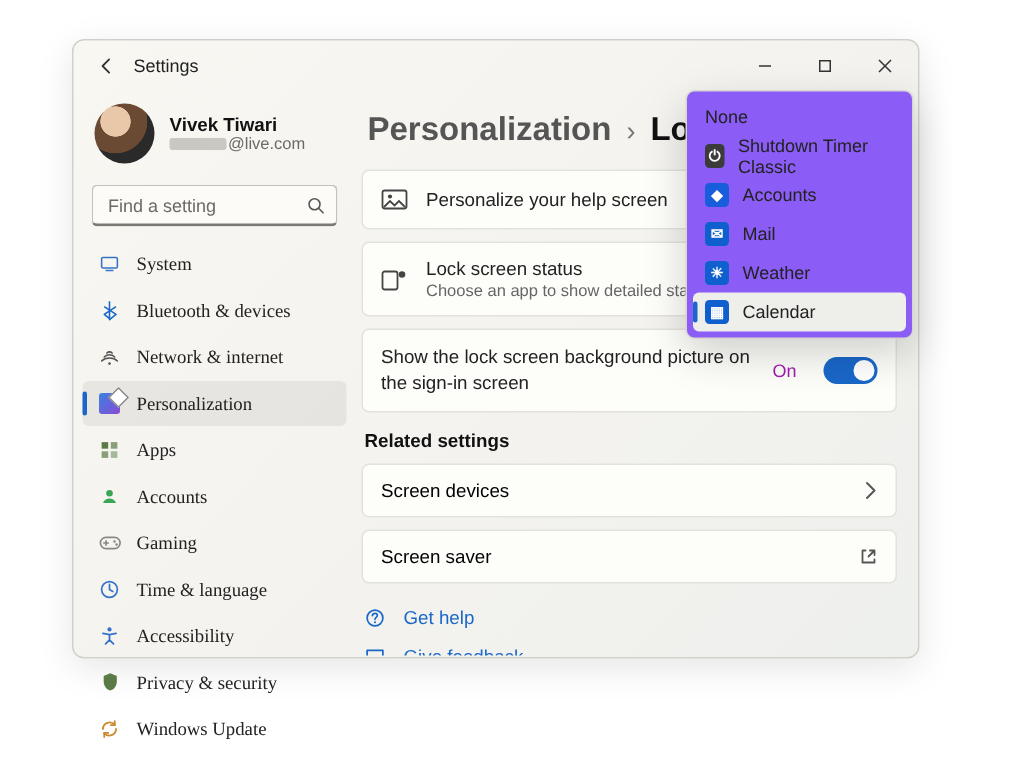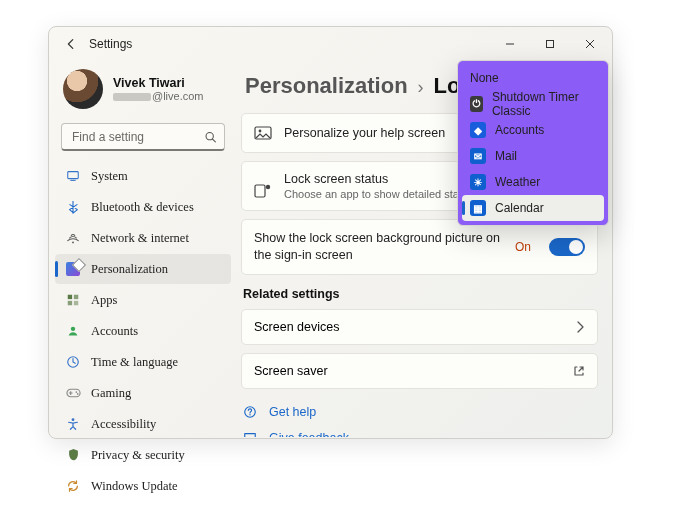--- a/index.html
+++ b/index.html
@@ -147,21 +147,21 @@
     border: 1px solid #e3e2dc;
     border-radius: 5px;
     padding: 10px 12px;
     margin-bottom: 8px;
     display: flex;
     align-items: center;
     font-size: 12.5px;
   }
   .toggle-row { gap: 10px; }
   .toggle-row .lbl { flex:1; color:#222; line-height:1.35; }
-  .toggle-row .onoff { font-size:12px; color:#c2410c; margin-right:8px; }
+  .toggle-row .onoff { font-size:12px; color:#a21caf; margin-right:8px; }
   .toggle {
     width: 36px; height: 18px; border-radius: 10px;
     background: #1a67c9; position: relative;
   }
   .toggle::after {
     content:""; position:absolute; right:2px; top:2px;
     width:14px; height:14px; border-radius:50%; background:#fff;
   }
   .section-title {
     font-size: 12.5px; font-weight: 600; margin: 12px 2px 8px 2px; color:#111;
@@ -325,38 +325,38 @@
         <div class="nav-item">
           <span class="ic chip-acct">
               <svg width="14" height="14" viewBox="0 0 16 16">
                 <circle cx="8" cy="5.5" r="2.5" fill="currentColor"></circle>
                 <path d="M3 13c1-2.5 3-3.5 5-3.5s4 1 5 3.5" fill="currentColor"></path>
               </svg>
             </span>
           <span>Accounts</span>
         </div>
         <div class="nav-item">
-          <span class="ic chip-time">
-              <svg width="14" height="14" viewBox="0 0 16 16">
-                <circle cx="8" cy="8" r="6" fill="none" stroke="currentColor" stroke-width="1.3"></circle>
-                <path d="M8 4v4l2.5 1.5" fill="none" stroke="currentColor" stroke-width="1.3" stroke-linecap="round"></path>
-              </svg>
-            </span>
-          <span>Time &amp; language</span>
-        </div>
-        <div class="nav-item">
           <span class="ic chip-game">
               <svg width="15" height="12" viewBox="0 0 16 12">
                 <rect x="1" y="2" width="14" height="8" rx="4" fill="none" stroke="currentColor" stroke-width="1.2"></rect>
                 <circle cx="11" cy="5" r="0.9" fill="currentColor"></circle>
                 <circle cx="12.5" cy="7" r="0.9" fill="currentColor"></circle>
                 <path d="M5 4v4M3 6h4" stroke="currentColor" stroke-width="1.2"></path>
               </svg>
             </span>
           <span>Gaming</span>
+        </div>
+        <div class="nav-item">
+          <span class="ic chip-time">
+              <svg width="14" height="14" viewBox="0 0 16 16">
+                <circle cx="8" cy="8" r="6" fill="none" stroke="currentColor" stroke-width="1.3"></circle>
+                <path d="M8 4v4l2.5 1.5" fill="none" stroke="currentColor" stroke-width="1.3" stroke-linecap="round"></path>
+              </svg>
+            </span>
+          <span>Time &amp; language</span>
         </div>
         <div class="nav-item">
           <span class="ic chip-acc">
               <svg width="14" height="14" viewBox="0 0 16 16">
                 <circle cx="8" cy="3" r="1.6" fill="currentColor"></circle>
                 <path d="M3 6l5 1 5-1M8 7v4m-3 3 3-3 3 3" fill="none" stroke="currentColor" stroke-width="1.4" stroke-linecap="round" stroke-linejoin="round"></path>
               </svg>
             </span>
           <span>Accessibility</span>
         </div>
@@ -391,21 +391,21 @@
         <span class="card-icon">
           <svg width="18" height="14" viewBox="0 0 18 14">
               <rect x="1" y="1" width="16" height="12" rx="1.5" fill="none" stroke="currentColor" stroke-width="1.2"></rect>
               <circle cx="6" cy="5" r="1.4" fill="currentColor"></circle>
               <path d="M2 12l4-4 3 3 3-3 4 4" fill="none" stroke="currentColor" stroke-width="1.2"></path>
             </svg>
         </span>
         <span>Personalize your help screen</span>
       </div>
 
-      <div class="card" style="align-items:flex-end">
+      <div class="card" style="align-items:center">
         <span class="card-icon" style="margin-top:2px">
           <svg width="18" height="16" viewBox="0 0 18 16">
               <rect x="1" y="2" width="10" height="12" rx="1.5" fill="none" stroke="currentColor" stroke-width="1.2"></rect>
               <circle cx="14" cy="4" r="2.2" fill="currentColor"></circle>
             </svg>
         </span>
         <div>
           <div>Lock screen status</div>
           <div class="sub">Choose an app to show detailed status on the lock screen</div>
         </div>

